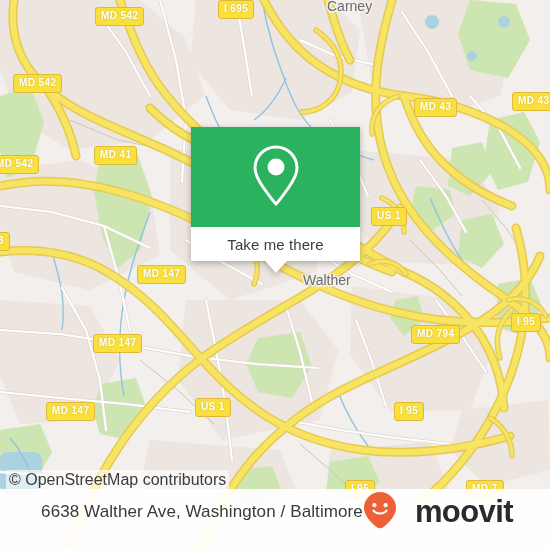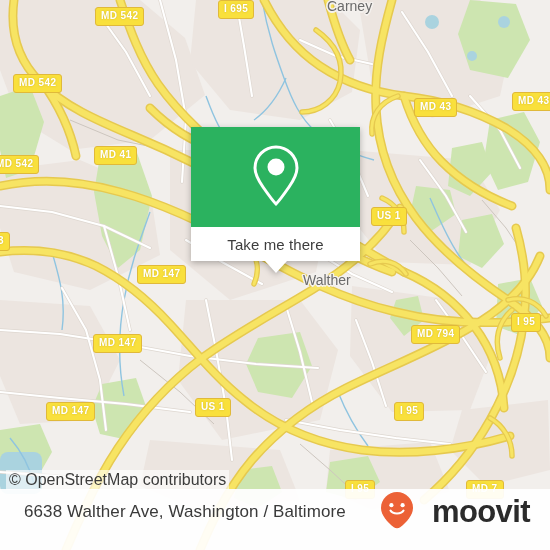--- a/index.html
+++ b/index.html
@@ -107,21 +107,21 @@
   }
 
   
   #bottombar {
     position: absolute;
     left: 0; top: 489px;
     width: 550px; height: 61px;
     background: rgba(255,255,255,.93);
     display: flex;
     align-items: center;
-    justify-content: space-between;
+    justify-content: center;
     padding: 0 20px 16px 24px;
     box-sizing: border-box;
   }
   #bottom-title {
     font-size: 17px;
     color: #3a3a3a;
     white-space: nowrap;
     letter-spacing: .1px;
   }
   #brand {

